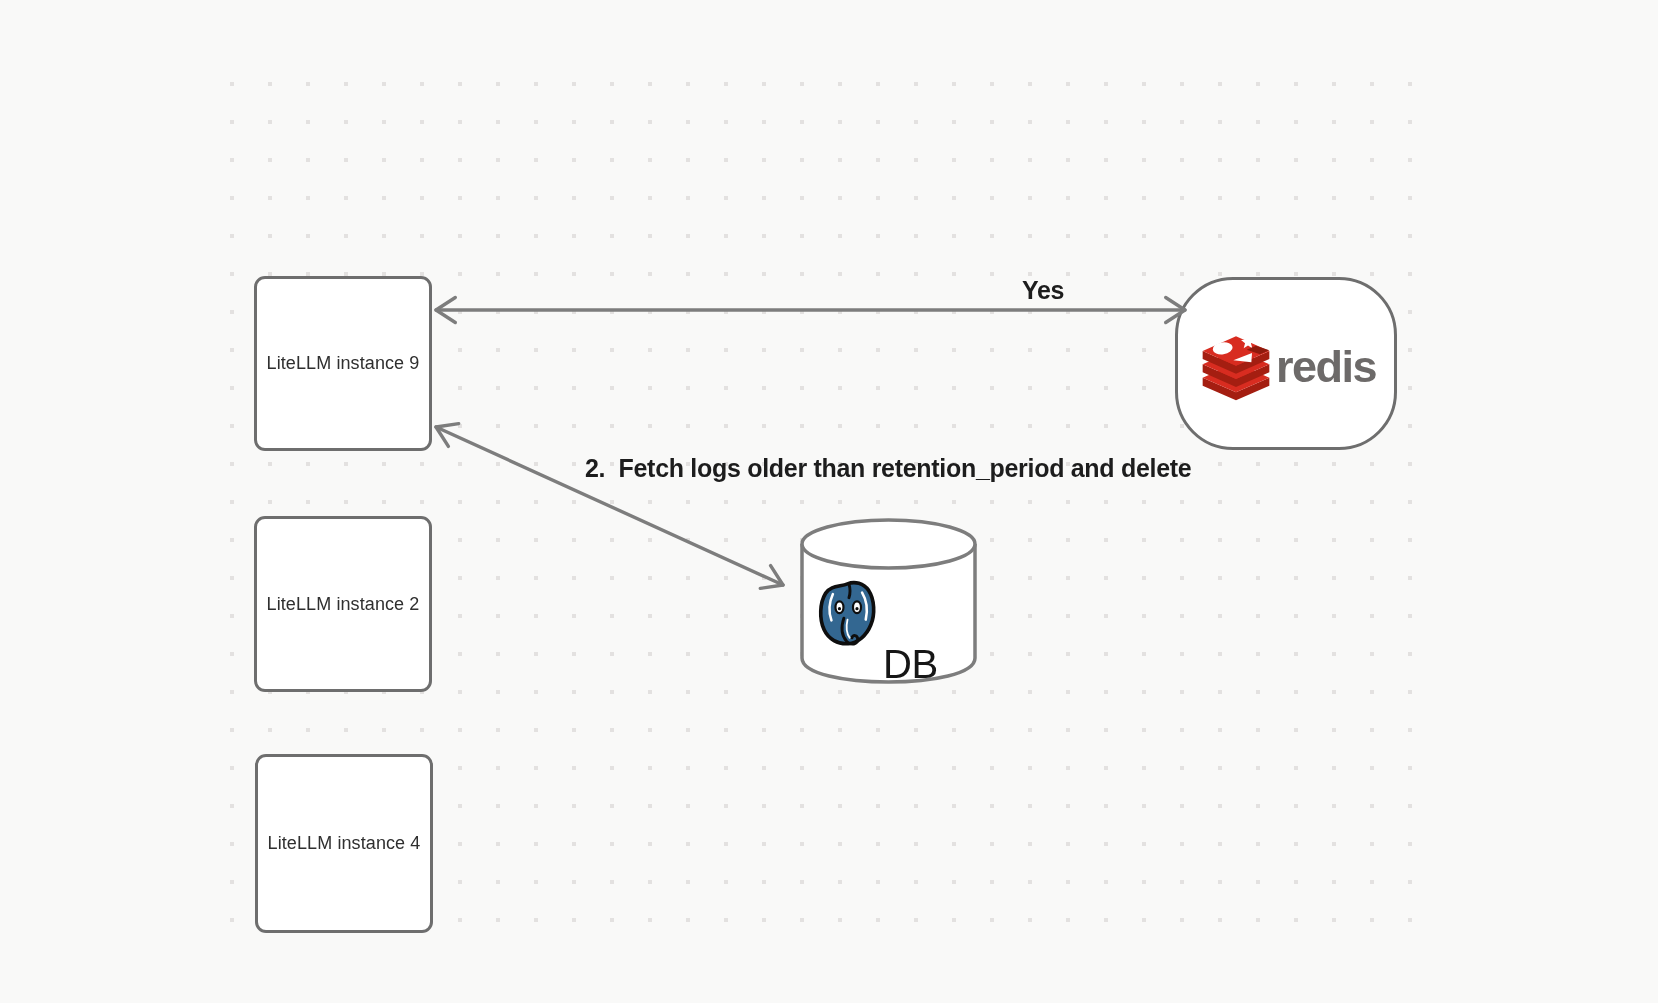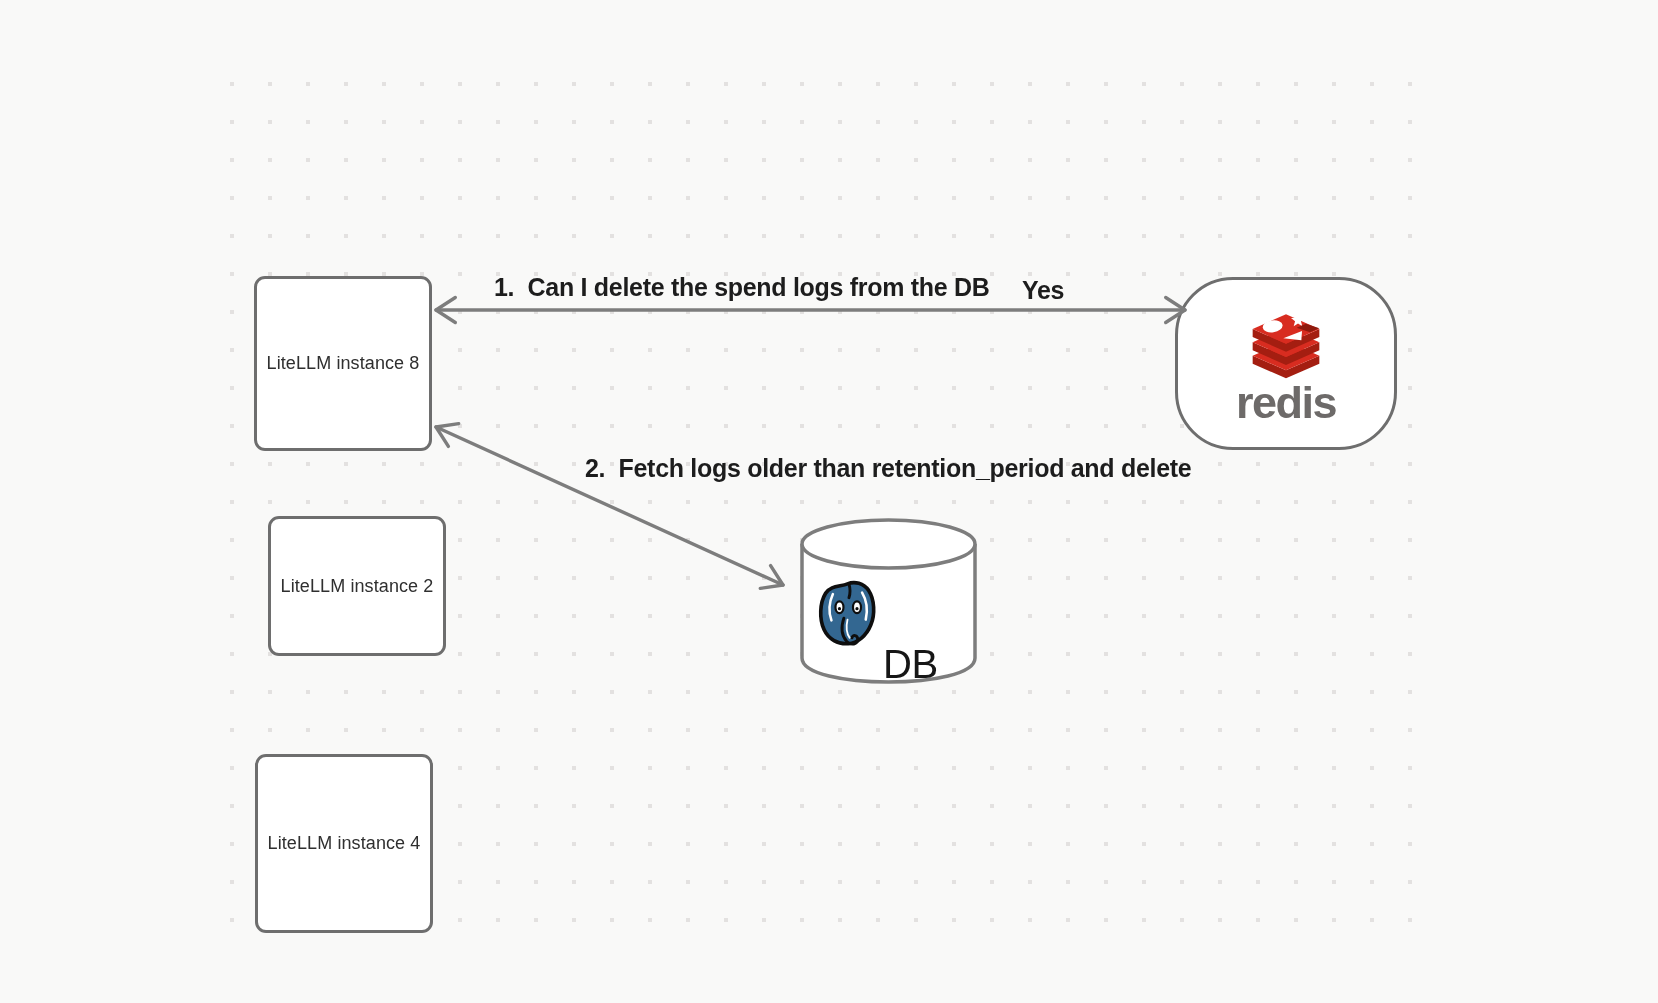--- a/index.html
+++ b/index.html
@@ -19,28 +19,28 @@
   .instance-box{
     position:absolute;width:178px;height:175px;
     background:#ffffff;border:3px solid #6e6e6e;border-radius:11px;
     box-sizing:border-box;
     display:flex;align-items:center;justify-content:center;
   }
   .instance-box .label{
     font-size:18px;color:#2f2f2f;letter-spacing:0.1px;
   }
   #box1{left:254px;top:276px;}
-  #box2{left:268px;top:516px;height:140px;}
+  #box2{left:254px;top:516px;height:176px;}
   #box3{left:255px;top:754px;height:179px;}
 
   .redis-node{
     position:absolute;left:1175px;top:277px;width:222px;height:173px;
     background:#ffffff;border:3.5px solid #6e6e6e;border-radius:58px;
     box-sizing:border-box;
-    display:flex;flex-direction:column;align-items:center;justify-content:center;
+    display:flex;flex-direction:row;align-items:center;justify-content:center;
     padding-top:6px;
   }
   .redis-wordmark{
     font-size:45px;font-weight:bold;color:#6d6a69;letter-spacing:-1.5px;
     line-height:0.9;margin-top:2px;
   }
   .arrows-overlay{position:absolute;left:0;top:0;pointer-events:none;}
   .arrows-overlay *{pointer-events:auto;}
 
   .annotation{
@@ -59,21 +59,21 @@
   }
 </style>
 </head>
 <body>
 
 <div class="canvas">
 
   <div class="dot-grid"></div>
 
   <div class="instance-box" id="box1">
-    <span class="label">LiteLLM instance 8</span>
+    <span class="label">LiteLLM instance 9</span>
   </div>
   <div class="instance-box" id="box2">
     <span class="label">LiteLLM instance 2</span>
   </div>
   <div class="instance-box" id="box3">
     <span class="label">LiteLLM instance 4</span>
   </div>
 
   <div class="redis-node">
     <svg width="80" height="72" viewBox="0 0 120 108">
@@ -125,17 +125,16 @@
         <path d="M1165.7,297.5 L1185,310 L1165.7,322.5"></path>
       </g>
       <g>
         <line x1="436" y1="427" x2="783" y2="585"></line>
         <path d="M458.7,423.6 L436,427 L448.4,446.4"></path>
         <path d="M760.3,588.4 L783,585 L770.6,565.6"></path>
       </g>
     </g>
   </svg>
 
-  <div class="annotation" id="annotation-step1">1.  Can I delete the spend logs from the DB</div>
   <div class="annotation" id="annotation-step1-answer">Yes</div>
   <div class="annotation" id="annotation-step2">2.  Fetch logs older than retention_period and delete</div>
 
 </div>
 
 </body></html>

